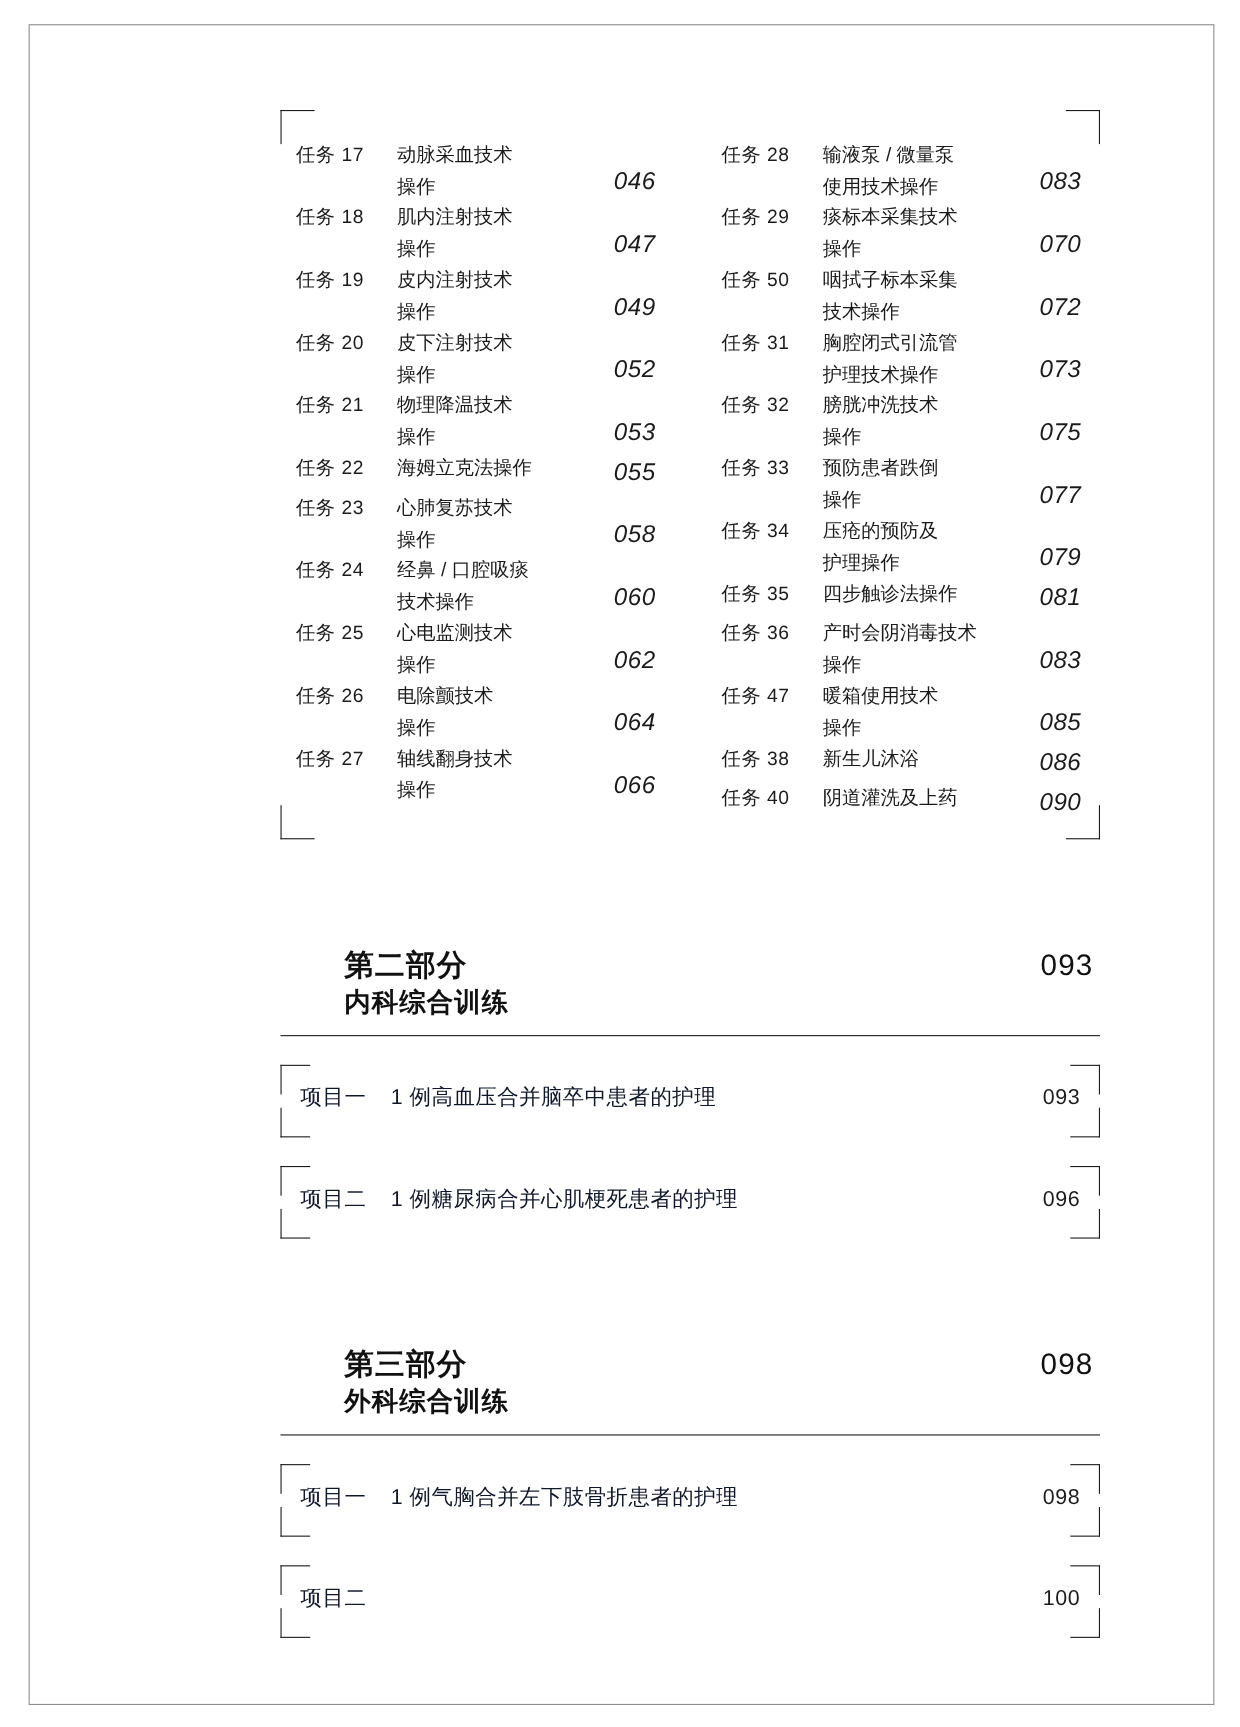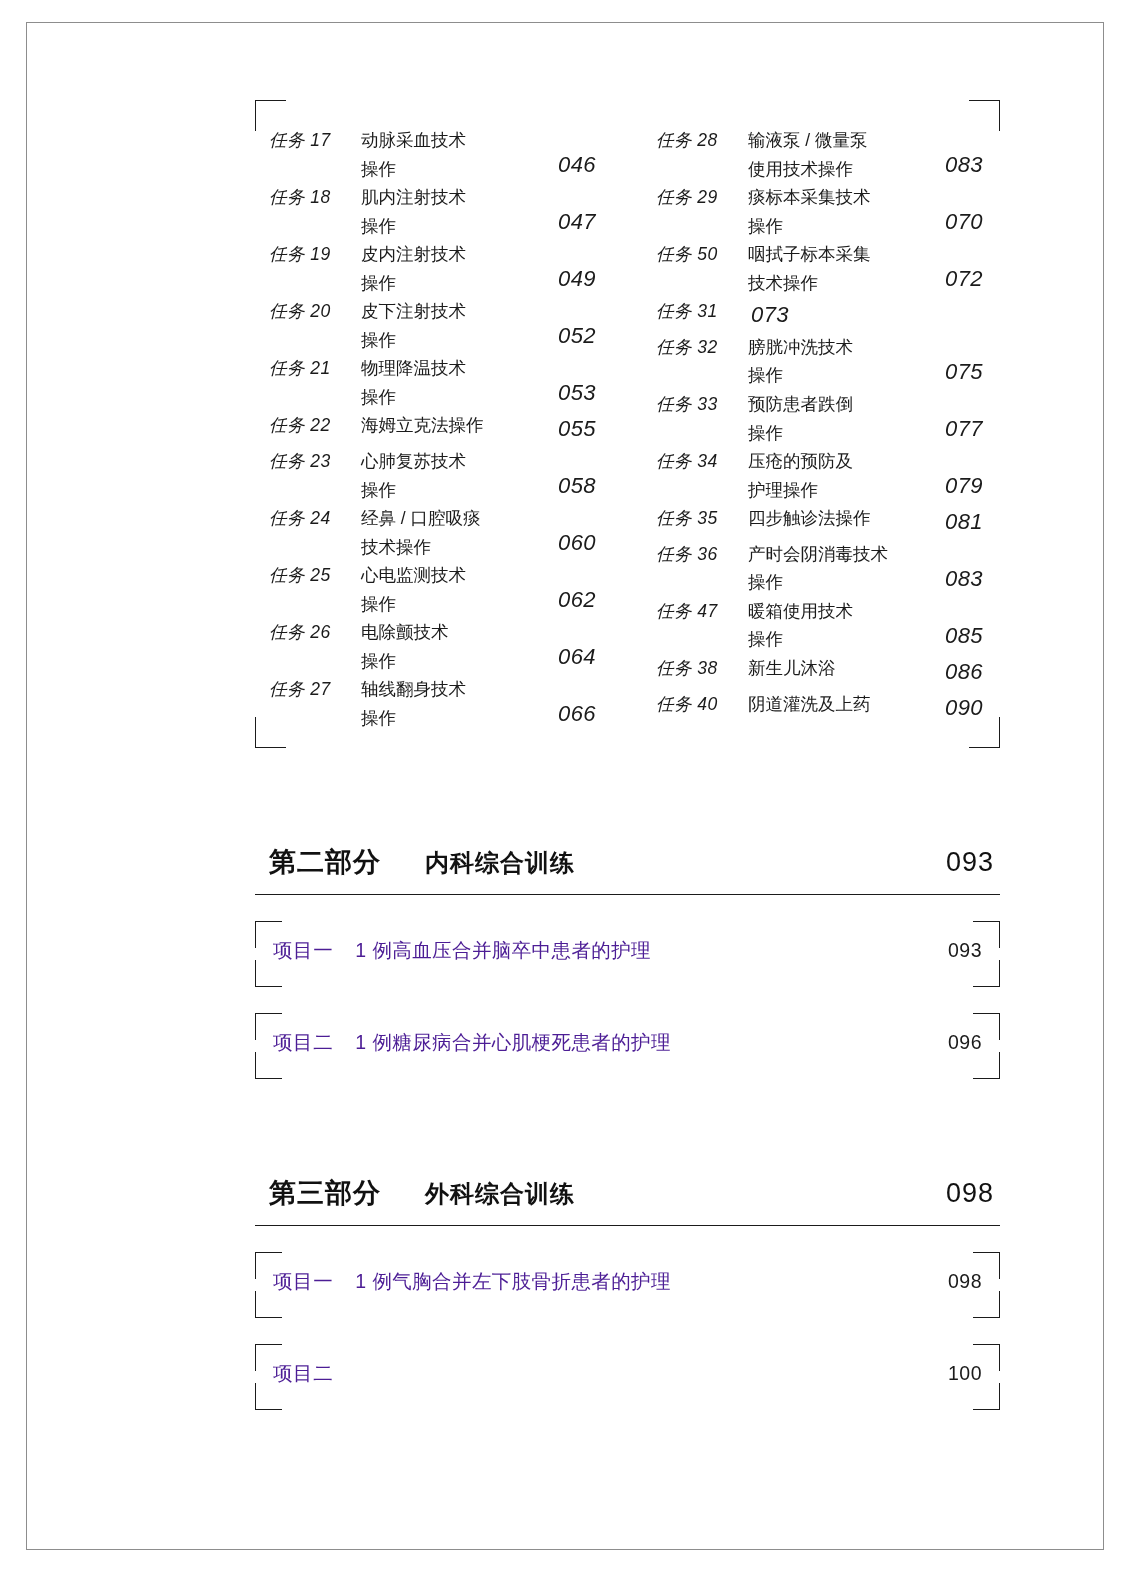--- a/index.html
+++ b/index.html
@@ -73,21 +73,20 @@
     font-size: 17.5px;
     line-height: 1.63;
     color: #1b1b1b;
     margin-bottom: 0px;
   }
   .task-no {
     width: 92px;
     flex: 0 0 92px;
     letter-spacing: 0.5px;
     white-space: nowrap;
-    font-style: italic;
   }
   .task-title {
     flex: 1 1 auto;
     padding-right: 6px;
   }
   .task-title .l2 {
     display: block;
   }
   .task-page {
     width: 44px;
@@ -108,20 +107,21 @@
     display: flex;
     align-items: baseline;
     justify-content: space-between;
     border-bottom: 1.6px solid #1b1b1b;
     padding: 0 6px 14px 14px;
     margin-bottom: 0;
   }
   .part-title-wrap {
     display: flex;
     align-items: baseline;
+    flex-direction: column;
   }
   .part-label {
     font-size: 27px;
     font-weight: bold;
     letter-spacing: 1px;
     color: #111;
   }
   .part-name {
     font-size: 24px;
     font-weight: bold;
@@ -145,21 +145,21 @@
     display: flex;
     align-items: baseline;
     justify-content: space-between;
     padding: 0 18px 0 18px;
     height: 100%;
   }
   .project-left {
     display: flex;
     align-items: flex-end;
     font-size: 19.5px;
-    color: #4c1d95;
+    color: #0f172a;
   }
   .project-label {
     letter-spacing: 0.6px;
     white-space: nowrap;
   }
   .project-name {
     margin-left: 22px;
     letter-spacing: 0.4px;
   }
   .project-page {
@@ -294,20 +294,24 @@
           <div class="task-row two-line">
             <span class="task-no">任务 50</span>
             <span class="task-title">
               <span class="l1">咽拭子标本采集</span>
               <span class="l2">技术操作</span>
             </span>
             <span class="task-page">072</span>
           </div>
           <div class="task-row two-line">
             <span class="task-no">任务 31</span>
+            <span class="task-title">
+              <span class="l1">胸腔闭式引流管</span>
+              <span class="l2">护理技术操作</span>
+            </span>
             <span class="task-page">073</span>
           </div>
           <div class="task-row two-line">
             <span class="task-no">任务 32</span>
             <span class="task-title">
               <span class="l1">膀胱冲洗技术</span>
               <span class="l2">操作</span>
             </span>
             <span class="task-page">075</span>
           </div>

